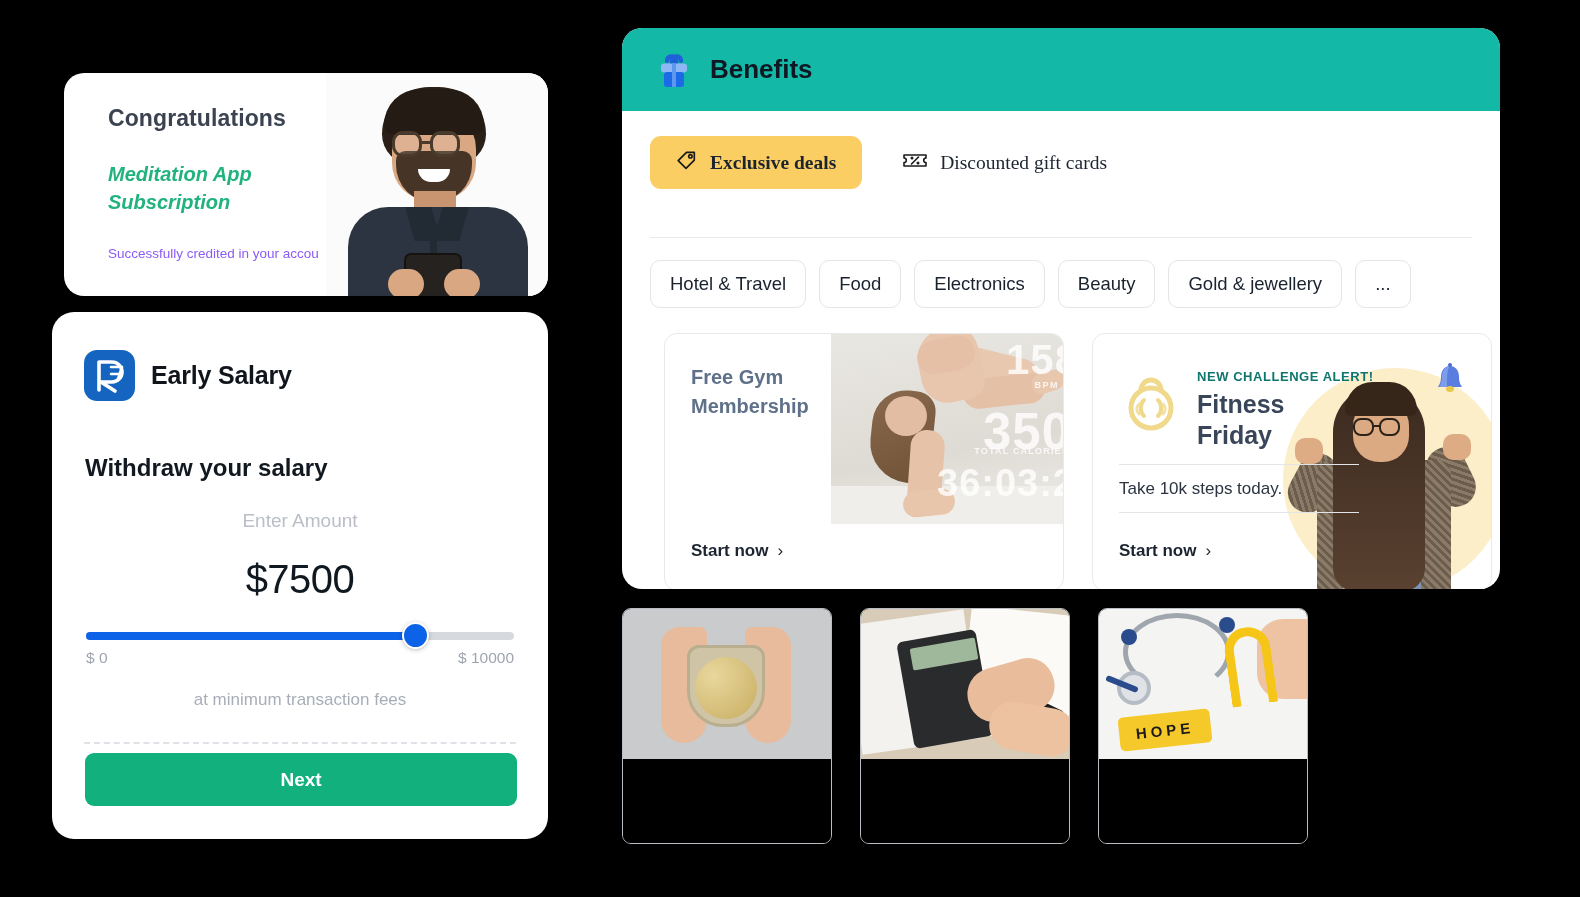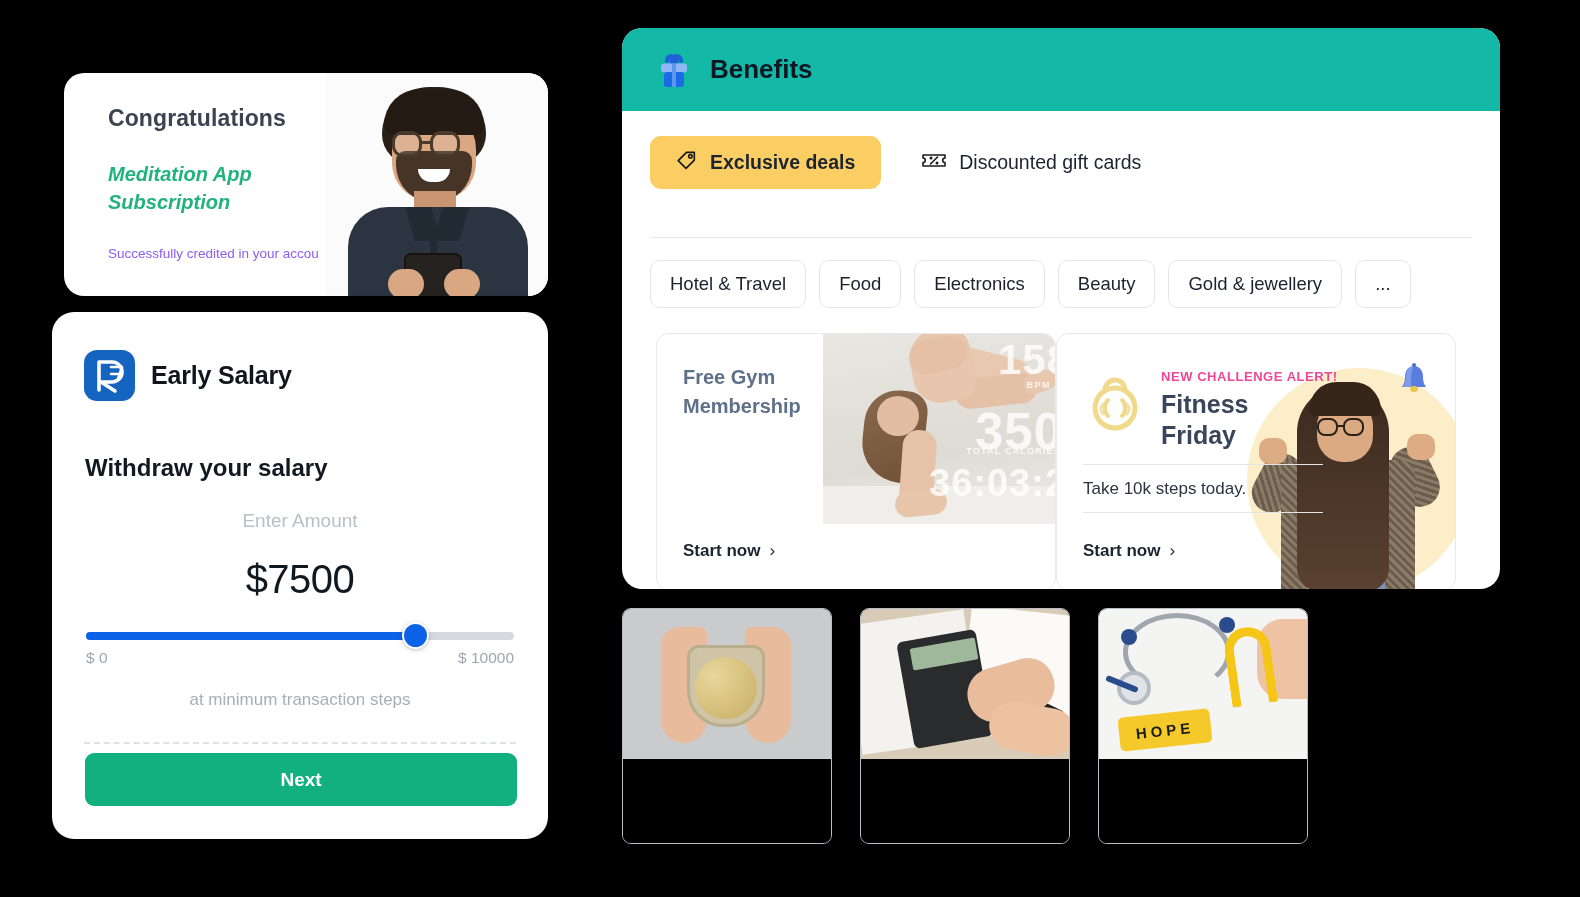--- a/index.html
+++ b/index.html
@@ -120,34 +120,34 @@
     position:absolute; left:0; top:0; width:878px; height:83px;
     background:#e5ecfb; display:flex; align-items:center; padding-left:32px; gap:16px;
   }
   .gift-icon{ width:40px; height:40px; position:relative; flex:none;}
   .benefits-title{ font-size:26px; font-weight:bold; color:#0f1723;}
 
   .tabs-row{ position:absolute; left:28px; top:108px; display:flex; align-items:center; gap:14px;}
   .tab{
     display:flex; align-items:center; gap:12px; cursor:pointer;
     padding:13px 26px; border-radius:11px; font-size:19.5px; color:#1c2430;
-    background:transparent; border:none; font-family:Liberation Sans, sans-serif;
+    background:transparent; border:none; font-family:Liberation Serif, serif;
     white-space:nowrap;
   }
   .tab.active{ background:#fbce63; font-weight:bold;}
   .divider-line{ position:absolute; left:28px; top:209px; width:822px; height:1px; background:#e6e8ec;}
 
   .chips-row{ position:absolute; left:28px; top:232px; display:flex; gap:13px;}
   .chip{
     border:1px solid #e3e5e9; border-radius:10px; background:#fff;
     padding:12px 19px; font-size:18.5px; color:#1a222e; cursor:pointer;
     font-family:"Liberation Sans", sans-serif; white-space:nowrap;
   }
 
-  .deal-cards{ position:absolute; left:34px; top:305px; display:flex; }
+  .deal-cards{ position:absolute; left:42px; top:305px; display:flex; gap:28px;}
   .deal-card{
     width:400px; height:258px; border:1px solid #e7e9ed; border-radius:13px;
     background:#fff; position:relative; overflow:hidden; cursor:pointer;
   }
   .deal-title{
     position:absolute; left:26px; top:29px; width:150px;
     font-size:20px; font-weight:bold; color:#5f7089; line-height:1.45;
   }
   .start-now{
     position:absolute; left:26px; bottom:29px;
@@ -184,21 +184,21 @@
     font-family:"Liberation Sans", sans-serif; letter-spacing:1px;}
   .ov-bpm-n{ right:-14px; top:2px; font-size:42px;}
   .ov-bpm-l{ right:6px; top:46px; font-size:9px; letter-spacing:1.5px;}
   .ov-cal-n{ right:-6px; top:68px; font-size:51px;}
   .ov-cal-l{ right:-4px; top:112px; font-size:9px; letter-spacing:1.2px;}
   .ov-time{ right:-10px; top:128px; font-size:38px;}
 
   
   .fit-kettle{ position:absolute; left:26px; top:32px; width:64px; height:66px;}
   .fit-alert{ position:absolute; left:104px; top:35px; font-size:13px;
-    font-weight:bold; color:#ec4899; letter-spacing:.55px;}
+    font-weight:bold; color:#0f766e; letter-spacing:.55px;}
   .fit-title{ position:absolute; left:104px; top:55px; width:120px;
     font-size:25px; font-weight:bold; color:#39465a; line-height:1.22;}
   .fit-bell{ position:absolute; right:24px; top:28px; width:34px; height:36px;}
   .fit-hr{ position:absolute; left:26px; top:130px; width:240px; height:1px; background:#e3e5e9;}
   .fit-sub{ position:absolute; left:26px; top:145px; font-size:17px; color:#2b3440;}
   .fit-hr2{ position:absolute; left:26px; top:178px; width:240px; height:1px; background:#e3e5e9;}
   .fit-photo{ position:absolute; right:0; top:0; width:230px; height:258px; overflow:hidden;}
   .fp-bg{ position:absolute; right:-16px; top:34px; width:224px; height:224px;
     background:#fbeec8; border-radius:50%;}
   .fp-hair{ position:absolute; left:72px; top:52px; width:92px; height:206px;
@@ -334,21 +334,21 @@
     <div class="amount-value">$7500</div>
 
     <div class="slider-wrap">
       <div class="slider-track" style="background: rgb(214, 218, 222);"></div>
       <div class="slider-fill" id="sliderFill" style="width: 329.56px; background: rgb(13, 99, 232);"></div>
       <div class="slider-thumb" id="sliderThumb" style="left: 316.06px; background: rgb(13, 99, 232);"></div>
     </div>
     <div class="slider-min">$ 0</div>
     <div class="slider-max">$ 10000</div>
 
-    <div class="fee-note">at minimum transaction steps</div>
+    <div class="fee-note">at minimum transaction fees</div>
 
     <button class="next-btn" style="background: rgb(17, 176, 124);">Next</button>
   </div>
 
   <div class="benefits-panel">
 
     <div class="benefits-header" style="background: #14b8a6;">
       <div class="gift-icon">
         <svg width="40" height="40" viewBox="0 0 40 40" aria-hidden="true">
           <path d="M13 11 a4.6 4.6 0 1 1 6.8 4 M27 11 a4.6 4.6 0 1 0 -6.8 4" fill="none" stroke="#1f61d9" stroke-width="4.2" stroke-linecap="round"></path>

